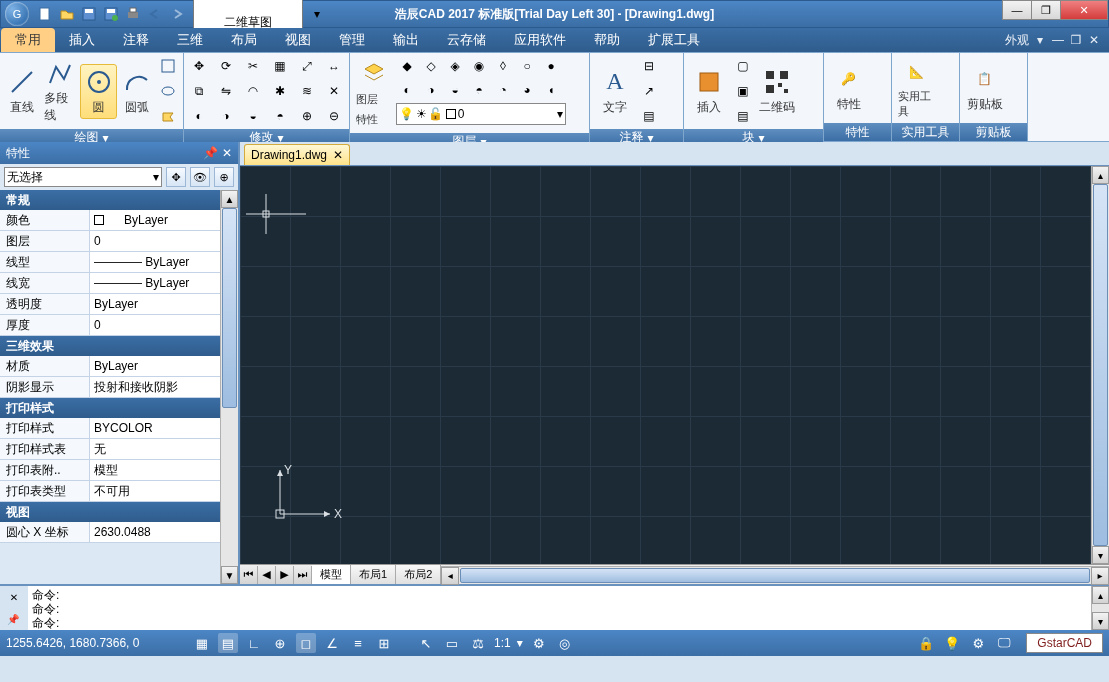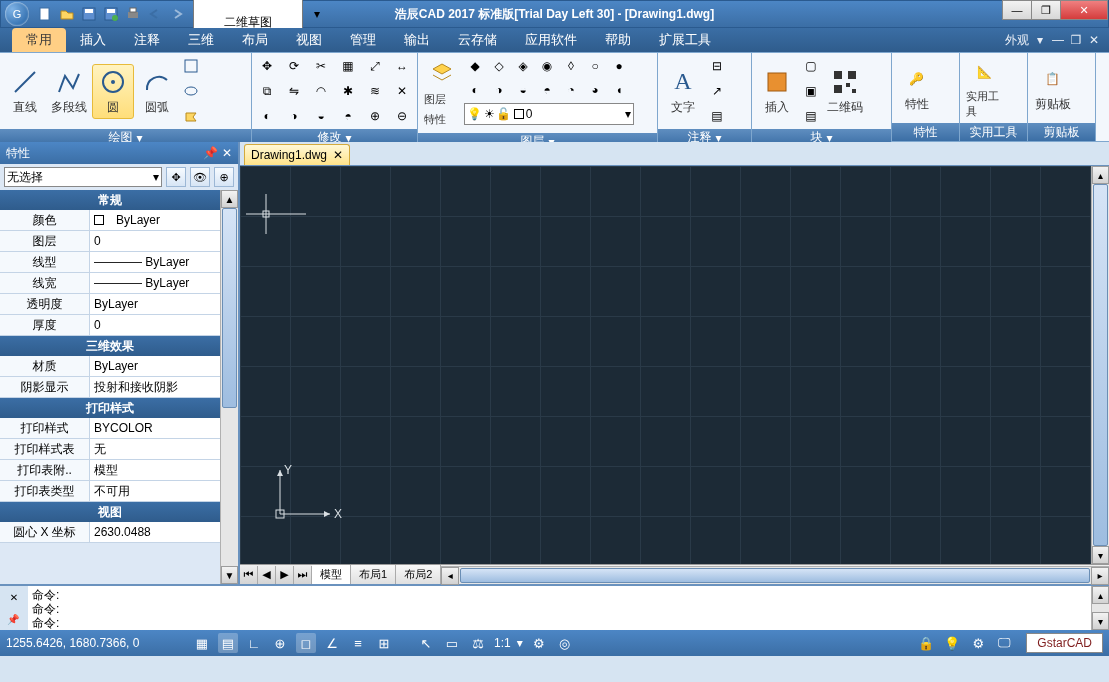--- a/index.html
+++ b/index.html
@@ -10,21 +10,21 @@
 .app-logo { width:24px; height:24px; margin:0 4px; background:radial-gradient(circle at 30% 30%,#7FB3E6,#1A5A9E); border-radius:50%; display:flex; align-items:center; justify-content:center; color:#fff; font-size:11px; box-shadow:0 0 2px #fff inset; }
 .qat { display:flex; gap:2px; margin-left:2px; }
 .qat-btn { width:20px; height:20px; display:flex; align-items:center; justify-content:center; border-radius:2px; }
 .qat-drop { width:110px; height:20px; background:#fff; border:1px solid #7A7A7A; font-size:12px; padding:16px 2px; display:flex; align-items:center; justify-content:space-between; margin-left:6px;flex-direction:column; }
 .title-text { position:absolute; left:50%; transform:translateX(-50%); color:#fff; font-size:12px; font-weight:bold;}
 .win-ctrls { position:absolute; right:0; top:-1px; display:flex; }
 .win-btn { width:30px; height:20px; background:linear-gradient(#F3F3F3,#D8D8D8); border:1px solid #888; display:flex; align-items:center; justify-content:center; font-size:11px; margin-left:-1px;}
 .win-close { background:linear-gradient(#F08080,#D43C3C); color:#fff; width:48px;}
 
 
-.tab-row { height:24px; background:linear-gradient(#3B6EA5,#2F5C8C); display:flex; align-items:flex-end; padding-left:12px; color:#fff; font-size:13px; position:relative;}
+.tab-row { height:24px; background:linear-gradient(#3B6EA5,#2F5C8C); display:flex; align-items:flex-end; padding-left:1px; color:#fff; font-size:13px; position:relative;}
 .tab { padding:3px 14px; cursor:default; }
 .tab.active { background:#FFCF85; color:#3A3A3A; border-radius:4px 4px 0 0; }
 .tab-right { position:absolute; right:8px; top:0; display:flex; gap:4px; align-items:center; height:100%; color:#E8EEF6; font-size:12px;}
 .glyph { width:14px; text-align:center;}
 
 
 .ribbon { height:90px; background:#F3F7FC; border-top:1px solid #7FA7CE; border-bottom:1px solid #7FA7CE; display:flex; }
 .panel { border-right:1px solid #7FA7CE; display:flex; flex-direction:column; }
 .panel-body { flex:1; display:flex; align-items:center; padding:2px 4px; gap:2px; }
 .panel-title { height:18px; background:linear-gradient(#5F8EC0,#3B6EA5); color:#fff; font-size:12px; display:flex; align-items:center; justify-content:center; gap:4px;}
@@ -37,25 +37,25 @@
 .layer-combo { width:170px; height:22px; background:#fff; border:1px solid #888; display:flex; align-items:center; padding:0 2px; font-size:12px; gap:2px;}
 .prop-panel { width:68px; }
 
 
 .work-row { display:flex; height:442px; }
 .left-pane { width:240px; background:#DDE8F5; border-right:2px solid #6A92BE; display:flex; flex-direction:column; }
 .pane-head { height:22px; background:linear-gradient(#4C86C5,#3B6EA5); color:#fff; font-size:12px; display:flex; align-items:center; padding:0 6px; justify-content:space-between;}
 .sel-row { height:26px; display:flex; align-items:center; gap:4px; padding:2px 4px;}
 .sel-drop { flex:1; height:20px; background:#fff; border:1px solid #888; padding:0 2px; display:flex; align-items:center; justify-content:space-between;}
 .mini-btn { width:20px; height:20px; border:1px solid #9CB7D5; background:linear-gradient(#F7FBFF,#D7E5F5); display:flex; align-items:center; justify-content:center; font-size:11px;}
-.prop-list { flex:1; overflow:auto;text-align:center; }
+.prop-list { flex:1; overflow:auto; }
 .cat-hdr { height:20px; background:linear-gradient(#3B6EA5,#2F5C8C); color:#fff; font-size:12px; padding:2px 6px; font-weight:bold;}
 .prop-row { display:flex; height:21px; border-bottom:1px solid #C4D4E6; font-size:12px; background:#F5F9FD;}
 .prop-row .k { width:90px; padding:2px 6px; border-right:1px solid #C4D4E6;}
-.prop-row .v { flex:1; padding:2px 4px; background:#fff; display:flex; align-items:center; gap:12px;}
+.prop-row .v { flex:1; padding:2px 4px; background:#fff; display:flex; align-items:center; gap:20px;}
 .scrollbar-v { width:18px; background:#E6E6E6; border-left:1px solid #B0B0B0; position:relative;}
 .sb-btn { height:18px; background:linear-gradient(#F3F3F3,#D2D2D2); border:1px solid #9C9C9C; display:flex; align-items:center; justify-content:center; font-size:10px;}
 .sb-thumb { position:absolute; left:1px; right:1px; background:linear-gradient(#D6E4F6,#9EBDE0); border:1px solid #6A8EB5; border-radius:2px;}
 
 .center { flex:1; display:flex; flex-direction:column; background:#C7D8EB; }
 .doc-tabs { height:24px; display:flex; align-items:flex-end; padding-left:4px; gap:4px; border-bottom:1px solid #6A92BE; background:#D6E4F2;}
 .doc-tab { padding:3px 6px; background:linear-gradient(#FFF8D6,#FFE38A); border:1px solid #D3AA3C; border-bottom:none; border-radius:3px 3px 0 0; font-size:12px; display:flex; gap:6px; align-items:center;}
 .canvas-wrap { flex:1; position:relative; display:flex; }
 .canvas { flex:1; background:#1C2A36; position:relative; overflow:hidden; }
 .grid-lines::before,.grid-lines::after{content:"";position:absolute;inset:0;}
@@ -162,21 +162,21 @@
     <span>外观</span>
       <span class="glyph">▾</span>
     <span class="glyph">—</span>
     <span class="glyph">❐</span>
     <span class="glyph">✕</span>
   </div>
 </div>
 
 <div class="ribbon">
 
-  <div class="panel" style="width:252px">
+  <div class="panel" style="width:184px">
     <div class="panel-body">
       <div class="big-btn">
           <div class="ico">
             <svg width="28" height="28">
               <line x1="4" y1="24" x2="24" y2="4" stroke="#2A5A8F" stroke-width="2"></line>
             </svg>
           </div>
           <div class="lbl">直线</div>
         </div>
       <div class="big-btn">

